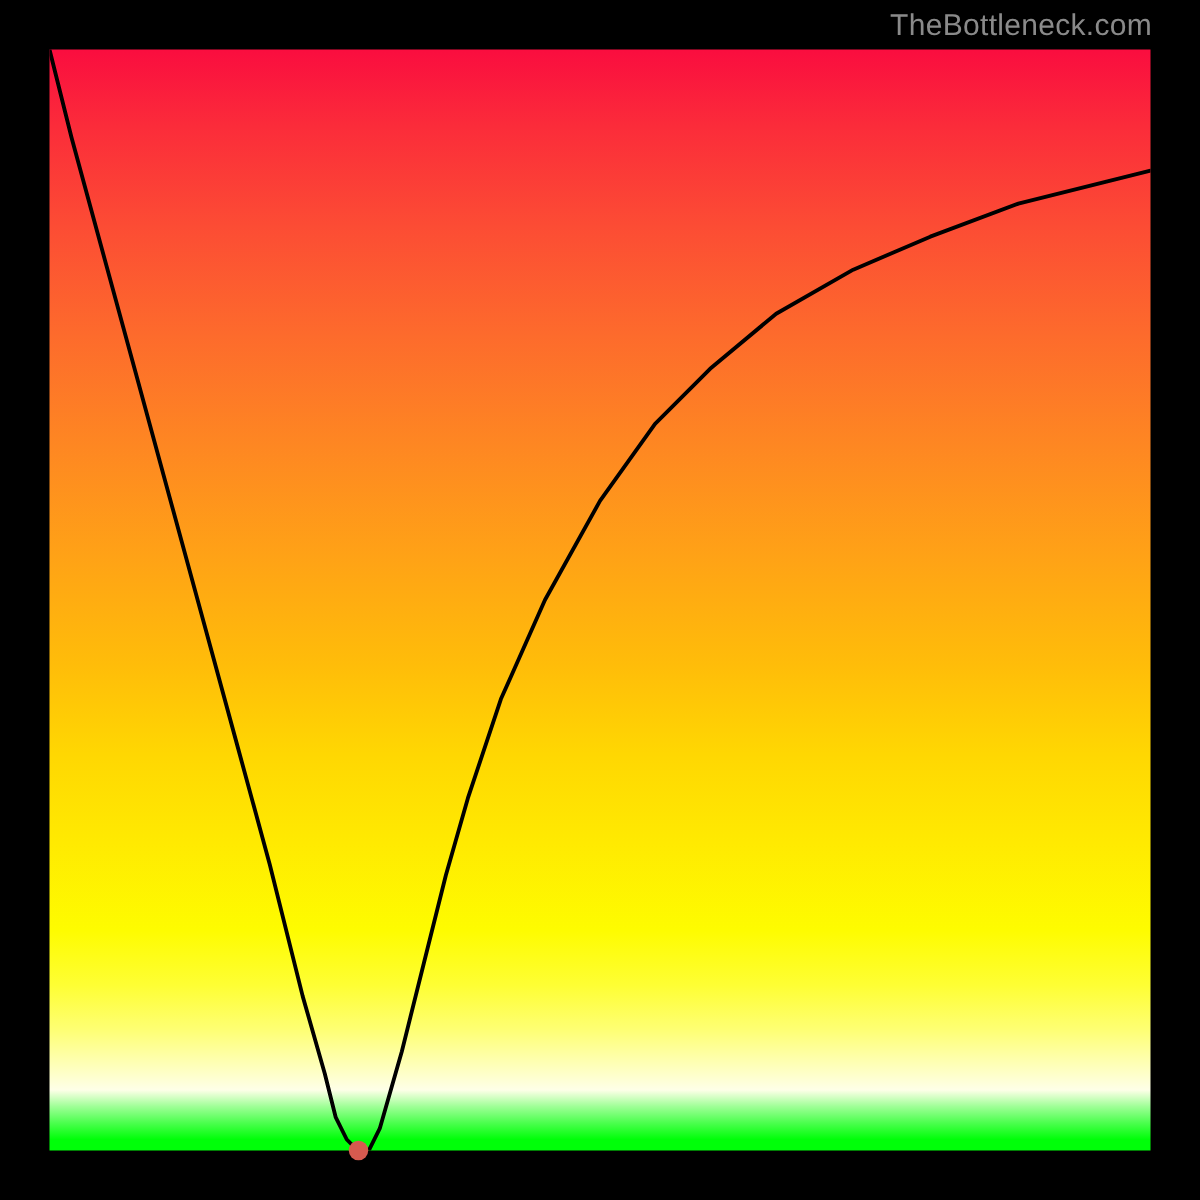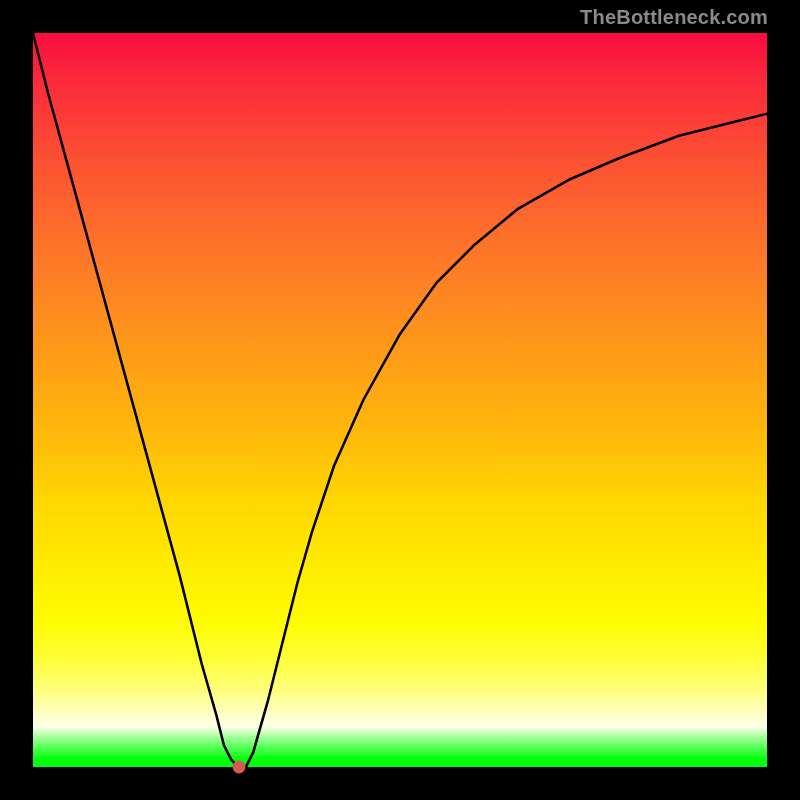--- a/index.html
+++ b/index.html
@@ -50,21 +50,21 @@
     left: 0; top: 0;
     width: 734px;
     height: 734px;
   }
   .watermark {
     position: absolute;
     top: 6px;
     right: 32px;
     color: #8a8a8a;
     font-size: 20px;
-    font-weight: 700;
+    font-weight: 400;
     letter-spacing: 0.2px;
   }
   .minimum-dot {
     position: absolute;
     width: 13px;
     height: 13px;
     border-radius: 50%;
     background: #d65a4f;
     transform: translate(-50%, -50%);
   }

